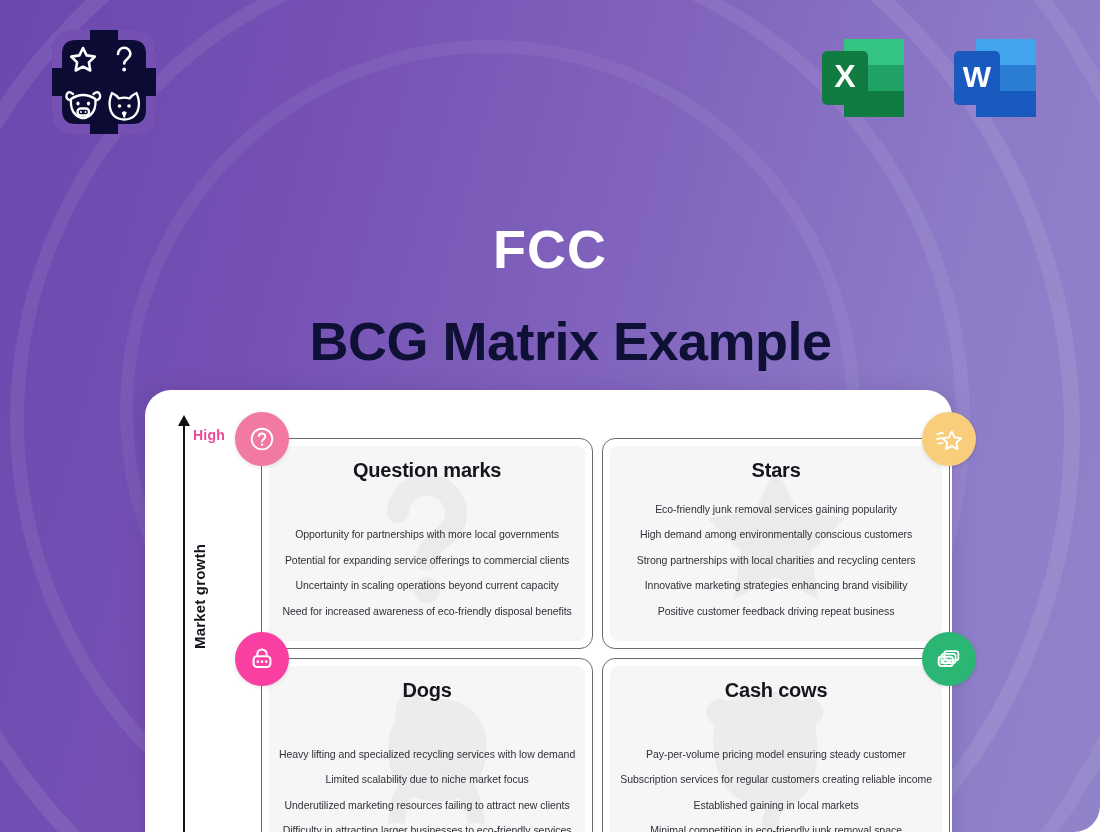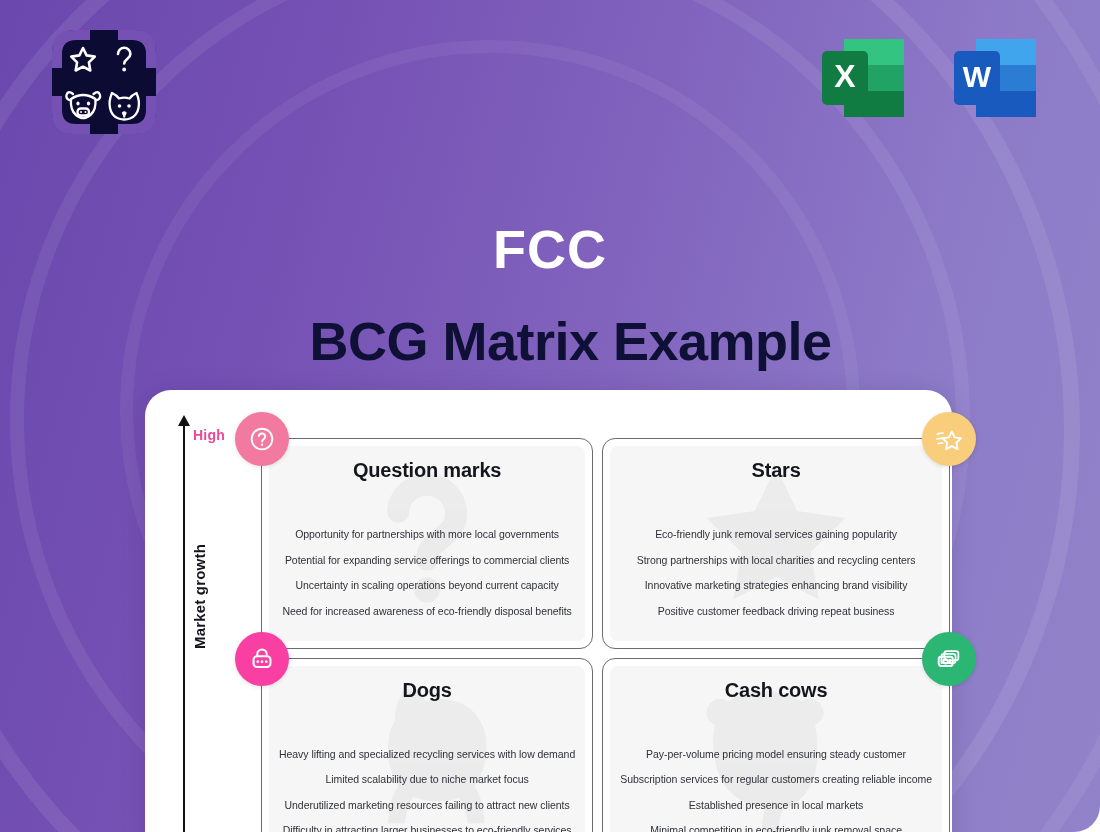--- a/index.html
+++ b/index.html
@@ -318,20 +318,21 @@
             <path d="M4.5 20.8 q2.6 -0.8 4.6 -0.4" fill="none" stroke="#ffffff" stroke-width="1.8" stroke-linecap="round"></path>
           </svg>
         </div>
         <div class="quad-inner">
           <svg class="quad-watermark" viewBox="0 0 100 100" aria-hidden="true">
             <path d="M50 8 l12.6 25.6 28.2 4.1 -20.4 19.9 4.8 28.1 -25.2 -13.3 -25.2 13.3 4.8 -28.1 -20.4 -19.9 28.2 -4.1 Z" fill="#4a4a4a"></path>
           </svg>
           <div class="quad-title">Stars</div>
           <ul class="quad-list">
             <li>Eco-friendly junk removal services gaining popularity</li>
+            <li>High demand among environmentally conscious customers</li>
             <li>Strong partnerships with local charities and recycling centers</li>
             <li>Innovative marketing strategies enhancing brand visibility</li>
             <li>Positive customer feedback driving repeat business</li>
           </ul>
         </div>
       </div>
 
       <div class="quadrant">
         <div class="badge top-left" style="background:#F93FA2">
           <svg viewBox="0 0 32 32" aria-hidden="true">
@@ -367,21 +368,21 @@
           </svg>
         </div>
         <div class="quad-inner">
           <svg class="quad-watermark" viewBox="0 0 100 100" aria-hidden="true">
             <path d="M22 16 q-8 -4 -12 3 q-3 7 4 11 q-2 10 0 20 q2 14 12 22 q8 6 18 6 q-3 8 -2 16 l10 0 q-1 -8 2 -14 q6 -2 11 -7 q8 -8 9 -22 q1 -12 -1 -21 q7 -4 4 -11 q-4 -7 -12 -3 q-10 -6 -22 -6 q-12 0 -21 6 Z" fill="#4a4a4a"></path>
           </svg>
           <div class="quad-title">Cash cows</div>
           <ul class="quad-list">
             <li>Pay-per-volume pricing model ensuring steady customer</li>
             <li>Subscription services for regular customers creating reliable income</li>
-            <li>Established presence in local markets</li>
+            <li>Established gaining in local markets</li>
             <li>Minimal competition in eco-friendly junk removal space</li>
           </ul>
         </div>
       </div>
 
     </div>
   </div>
 
   <div id="page-bottom"></div>
 </div>

